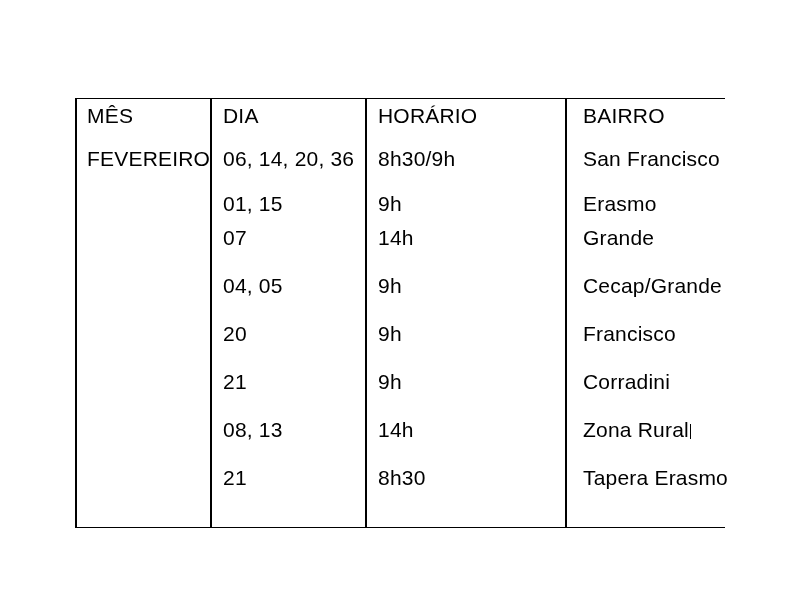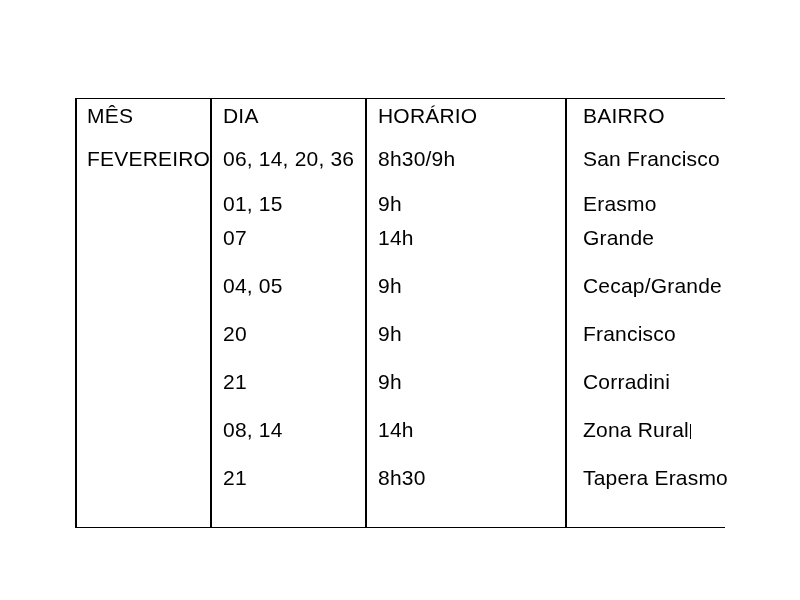--- a/index.html
+++ b/index.html
@@ -109,21 +109,21 @@
     <div class="cell col-bai r3">Cecap/Grande</div>
 
     <div class="cell col-dia r4">20</div>
     <div class="cell col-hor r4">9h</div>
     <div class="cell col-bai r4">Francisco</div>
 
     <div class="cell col-dia r5">21</div>
     <div class="cell col-hor r5">9h</div>
     <div class="cell col-bai r5">Corradini</div>
 
-    <div class="cell col-dia r6">08, 14</div>
+    <div class="cell col-dia r6">08, 13</div>
     <div class="cell col-hor r6">14h</div>
     <div class="cell col-bai r6"><span>Zona Rural</span><span class="caret"></span></div>
 
     <div class="cell col-dia r7">21</div>
     <div class="cell col-hor r7">8h30</div>
     <div class="cell col-bai r7">Tapera Erasmo</div>
 
   </div>
 </div>
 

